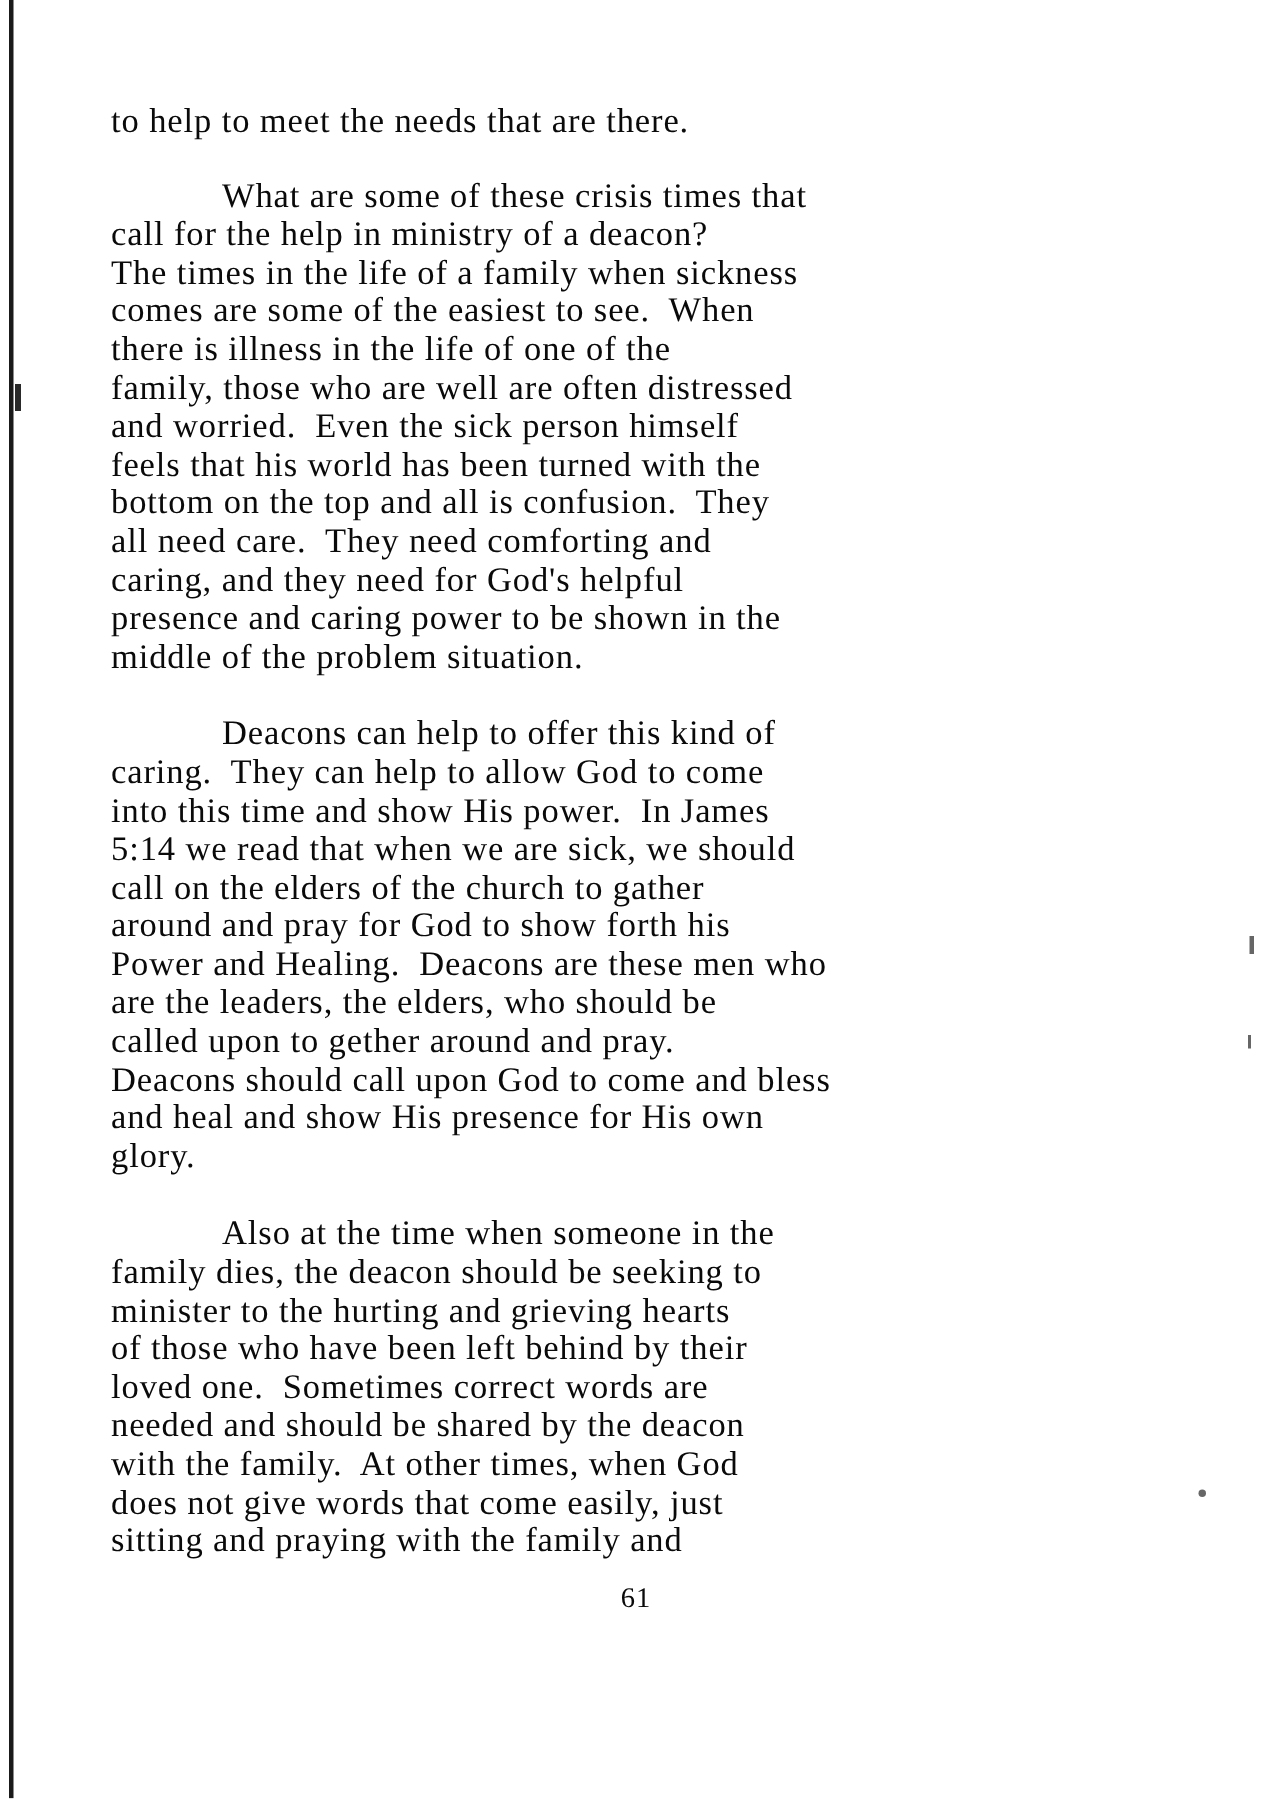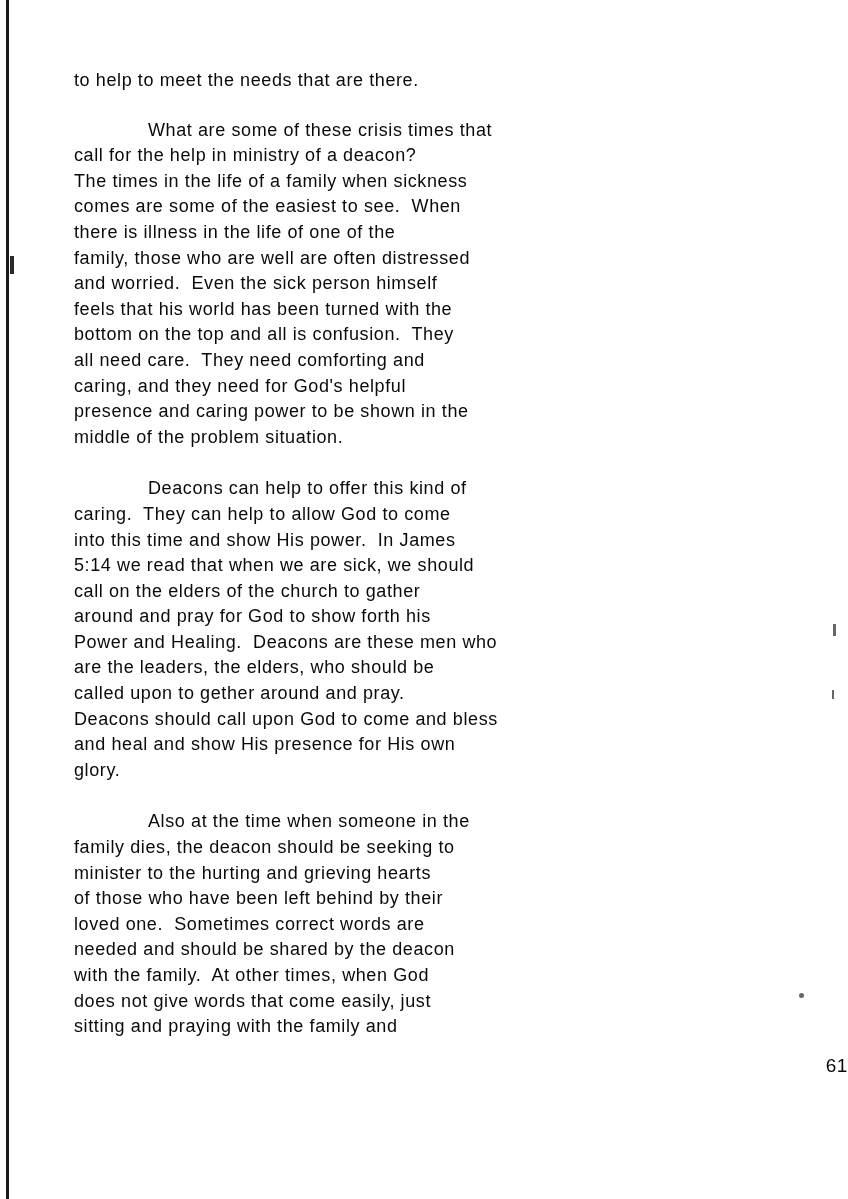--- a/index.html
+++ b/index.html
@@ -45,42 +45,42 @@
   .mark-d { left: 10px; top: 256px; width: 4px; height: 18px; background:#2a2a2a;}
 
   .content {
     position: absolute;
     left: 74px;
     top: 68px;
     width: 722px;
   }
   p {
     margin: 0 0 26px 0;
-    font-size: 18px;
+    font-size: 23px;
     line-height: 25.6px;
     color: #0a0a0a;
     letter-spacing: 0.6px;
     white-space: pre-wrap;
-    font-family: Liberation Sans, sans-serif;
+    font-family: Liberation Serif, serif;
   }
   p.indent {
     text-indent: 74px;
   }
   p.first {
     margin-bottom: 24px;
   }
   .page-number {
     position: absolute;
     left: 0;
     top: 1055px;
     width: 848px;
-    text-align: right;
+    text-align: center;
     font-size: 19px;
     color: #0a0a0a;
-    font-family: Liberation Sans, sans-serif;
+    font-family: Liberation Serif, serif;
     letter-spacing: 0.6px;
   }
 </style>
 </head>
 <body>
 
 <div class="page">
 
   <div class="scan-edge-left"></div>
   <div class="scan-edge-left2"></div>

